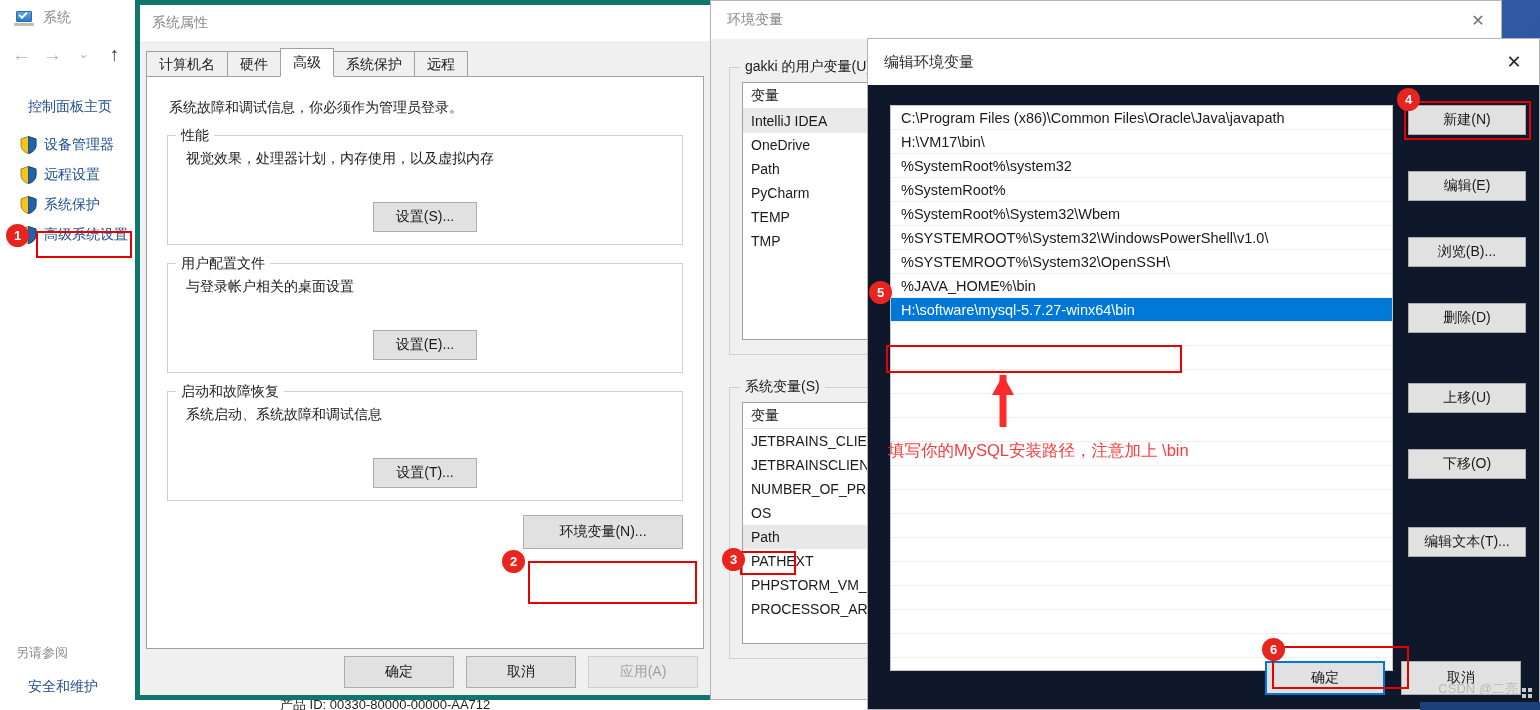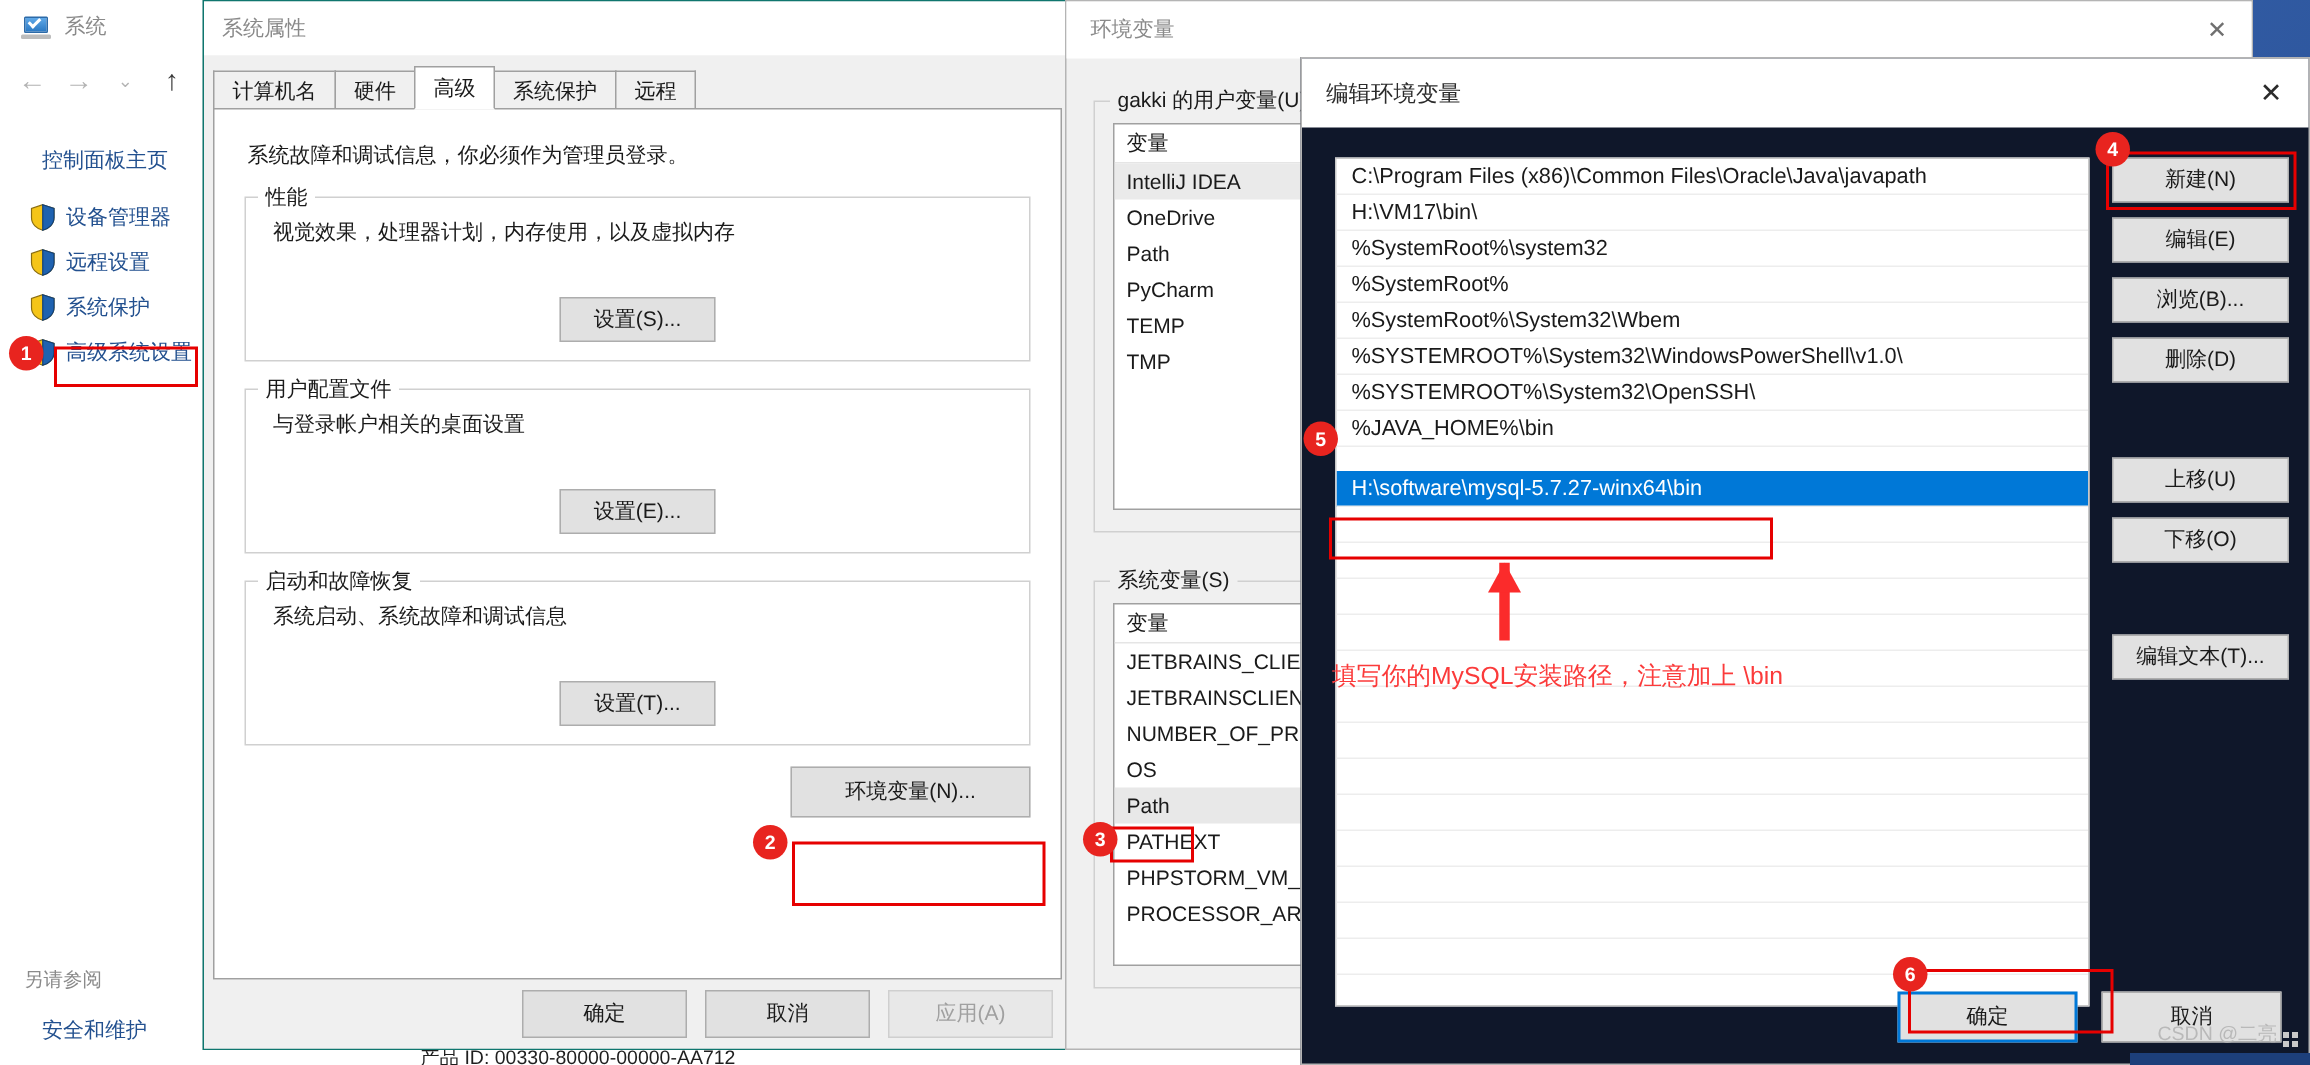--- a/index.html
+++ b/index.html
@@ -93,21 +93,21 @@
   }
   #product-id {
     position: absolute; left: 280px; bottom: -4px;
     font-size: 13px; color: #1f1f1f; white-space: nowrap;
   }
 
   
   #sysprops-dialog {
     position: absolute; left: 135px; top: 0px; width: 580px; height: 700px;
     background: #f0f0f0;
-    border: 1px solid #0f766e;
+    border: 5px solid #0f766e;
     box-shadow: 0 0 0 0 rgba(0,0,0,0);
   }
   #sysprops-titlebar {
     height: 36px; background: #ffffff;
     display: flex; align-items: center; padding-left: 12px;
   }
   #sysprops-title-text { font-size: 14px; color: #8a8a8a; }
   #sysprops-body {
     position: absolute; left: 0; top: 36px; right: 0; bottom: 0;
     background: #f0f0f0; padding: 0;
@@ -234,21 +234,21 @@
 
   #path-list {
     position: absolute; left: 22px; top: 20px; width: 503px; height: 566px;
     background: #ffffff; border: 1px solid #c8c8c8; overflow: hidden;
   }
   .path-row {
     height: 24px; display: flex; align-items: center; padding-left: 10px;
     font-size: 14.5px; color: #1a1a1a; white-space: nowrap;
     border-bottom: 1px solid #ededed;
   }
-  .path-row.selected { background: #0078d7; color: #ffffff; margin-top: 16px; }
+  .path-row.selected { background: #0078d7; color: #ffffff; }
 
   #mysql-row-highlight {
     position: absolute; left: 18px; top: 260px; width: 296px; height: 28px;
     border: 2px solid #e60000; pointer-events: none; z-index: 55;
   }
   #red-arrow {
     position: absolute; left: 122px; top: 290px; width: 26px; height: 78px;
     z-index: 55; pointer-events: none;
   }
   #annot-text {
@@ -257,21 +257,21 @@
     z-index: 55;
   }
 
   #editvar-btns {
     position: absolute; left: 540px; top: 20px; width: 120px;
   }
   .ev-btn {
     width: 118px; height: 30px; background: #e1e1e1; border: 1px solid #adadad;
     font-size: 14px; color: #1a1a1a;
     display: flex; align-items: center; justify-content: center;
-    margin-bottom: 10px;
+    margin-bottom: 36px;
   }
   .ev-btn.gap-big { margin-bottom: 50px; }
   .ev-btn.gap-xl  { margin-bottom: 48px; }
 
   #new-btn-highlight {
     position: absolute; left: 536px; top: 16px; width: 127px; height: 39px;
     border: 2px solid #e60000; pointer-events: none; z-index: 55;
   }
 
   #editvar-footer {

